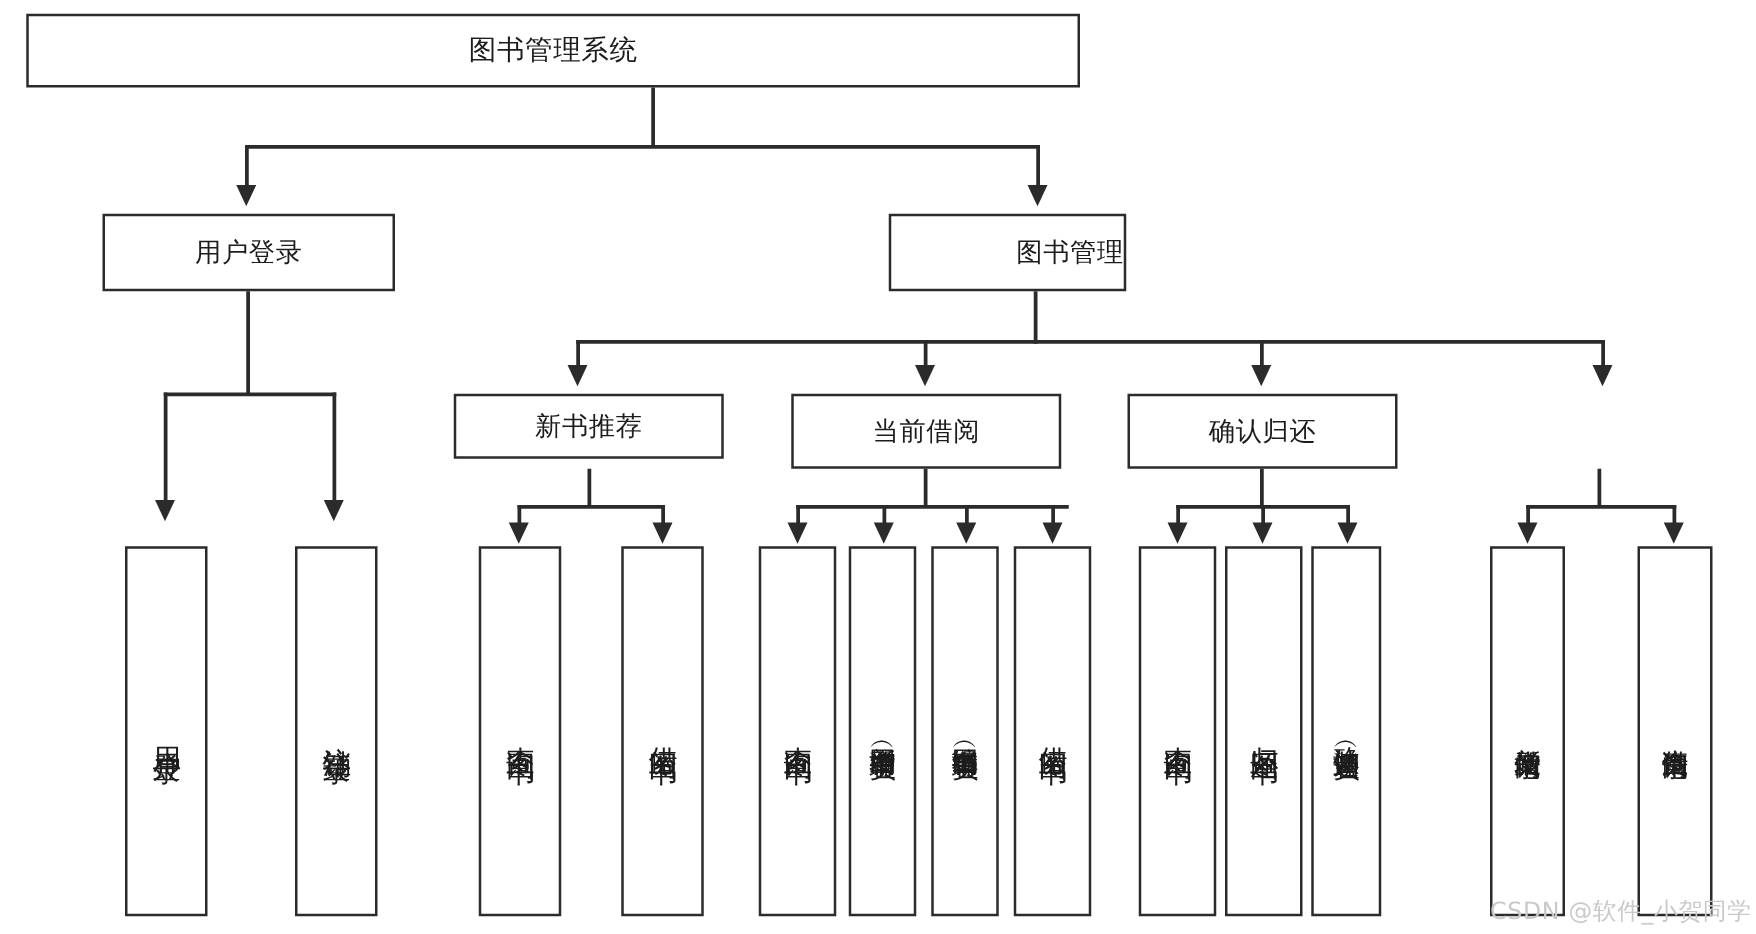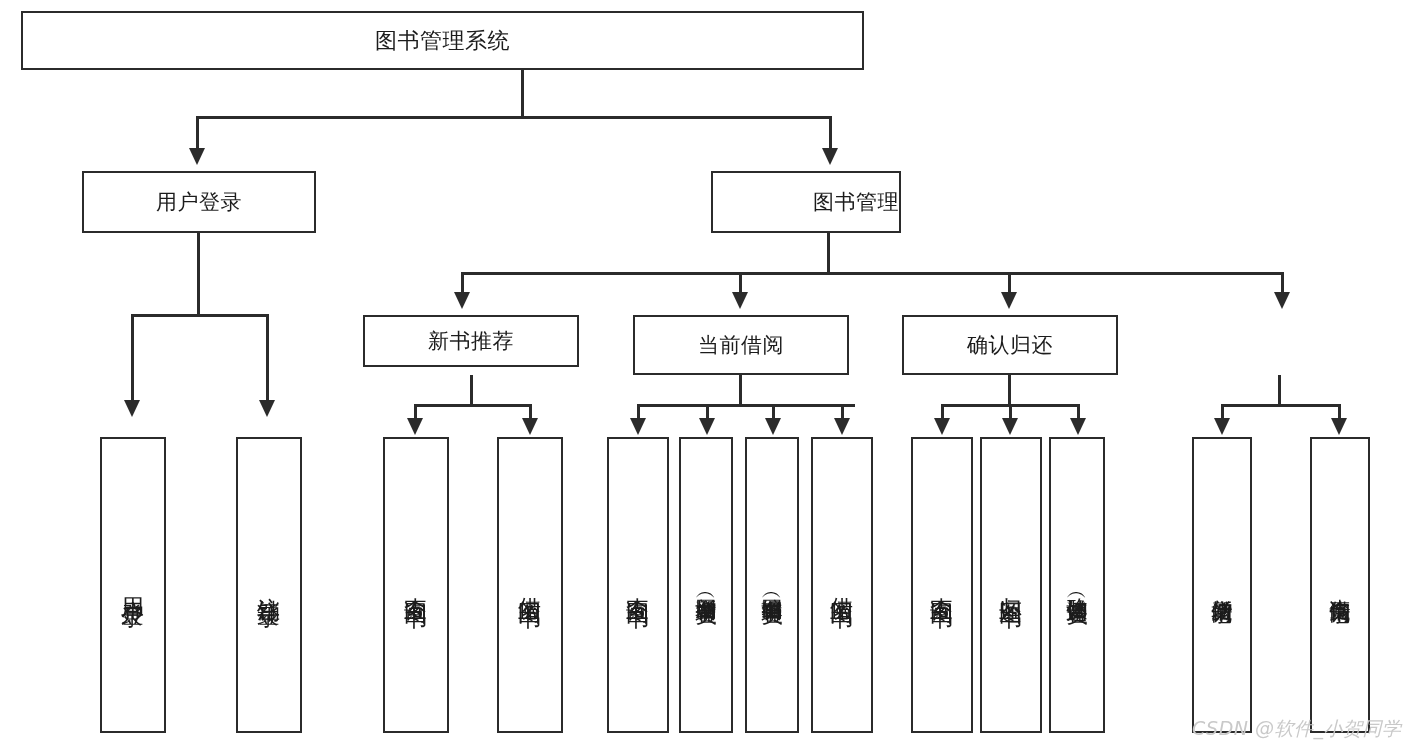--- a/index.html
+++ b/index.html
@@ -212,15 +212,15 @@
     <span class="lbl">确认归还（管理员）</span>
   </div>
 
   <div class="node v narrow" style="left:1192px; top:437px; width:60px; height:296px;">
     <span class="lbl">新增借阅记录</span>
   </div>
   <div class="node v narrow" style="left:1310px; top:437px; width:60px; height:296px;">
     <span class="lbl">查询借阅记录</span>
   </div>
 
-  <div class="watermark" style="left:1192px; top:716px;font-style:italic;">CSDN @软件_小贺同学</div>
+  <div class="watermark" style="left:1192px; top:716px;">CSDN @软件_小贺同学</div>
 
 </div>
 
 </body></html>

